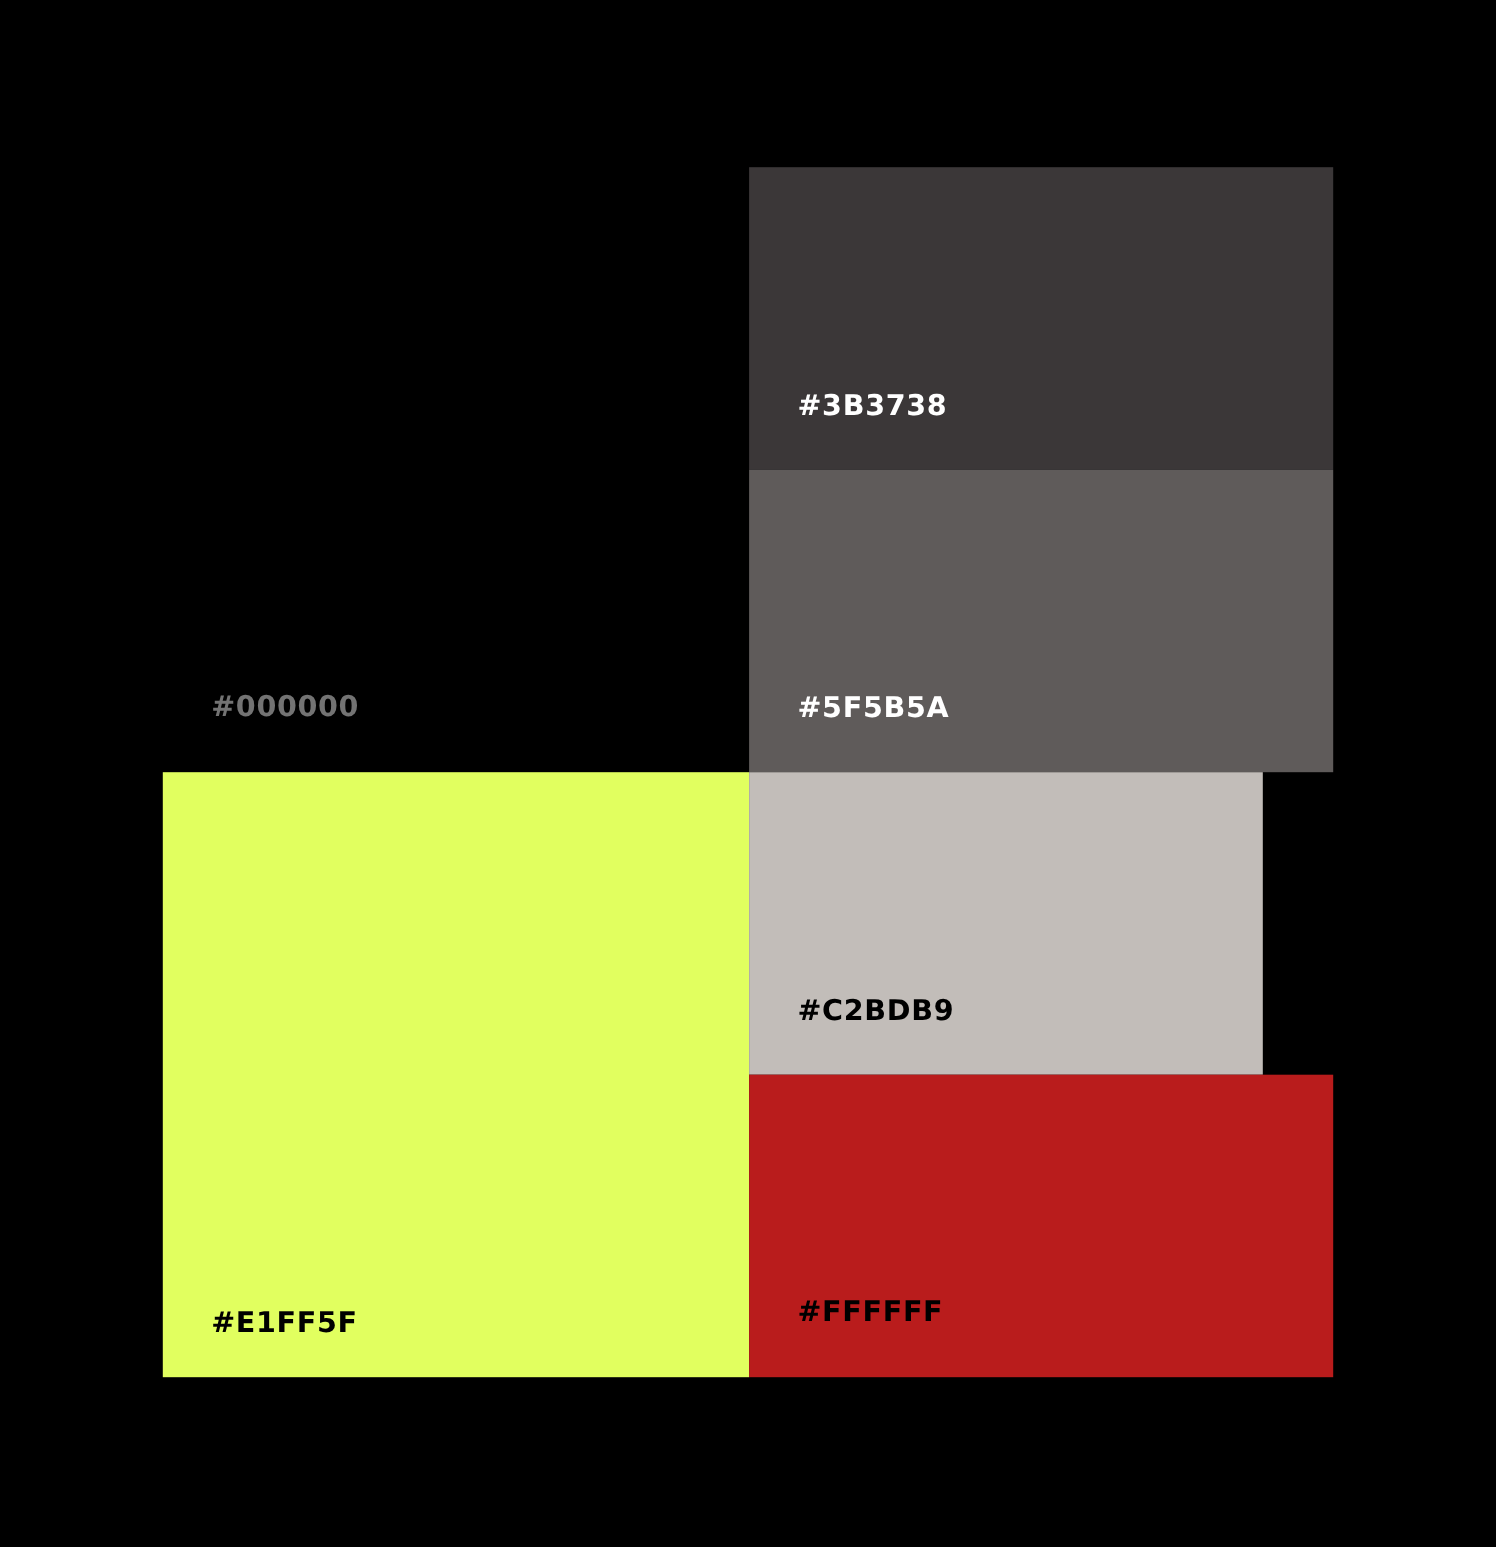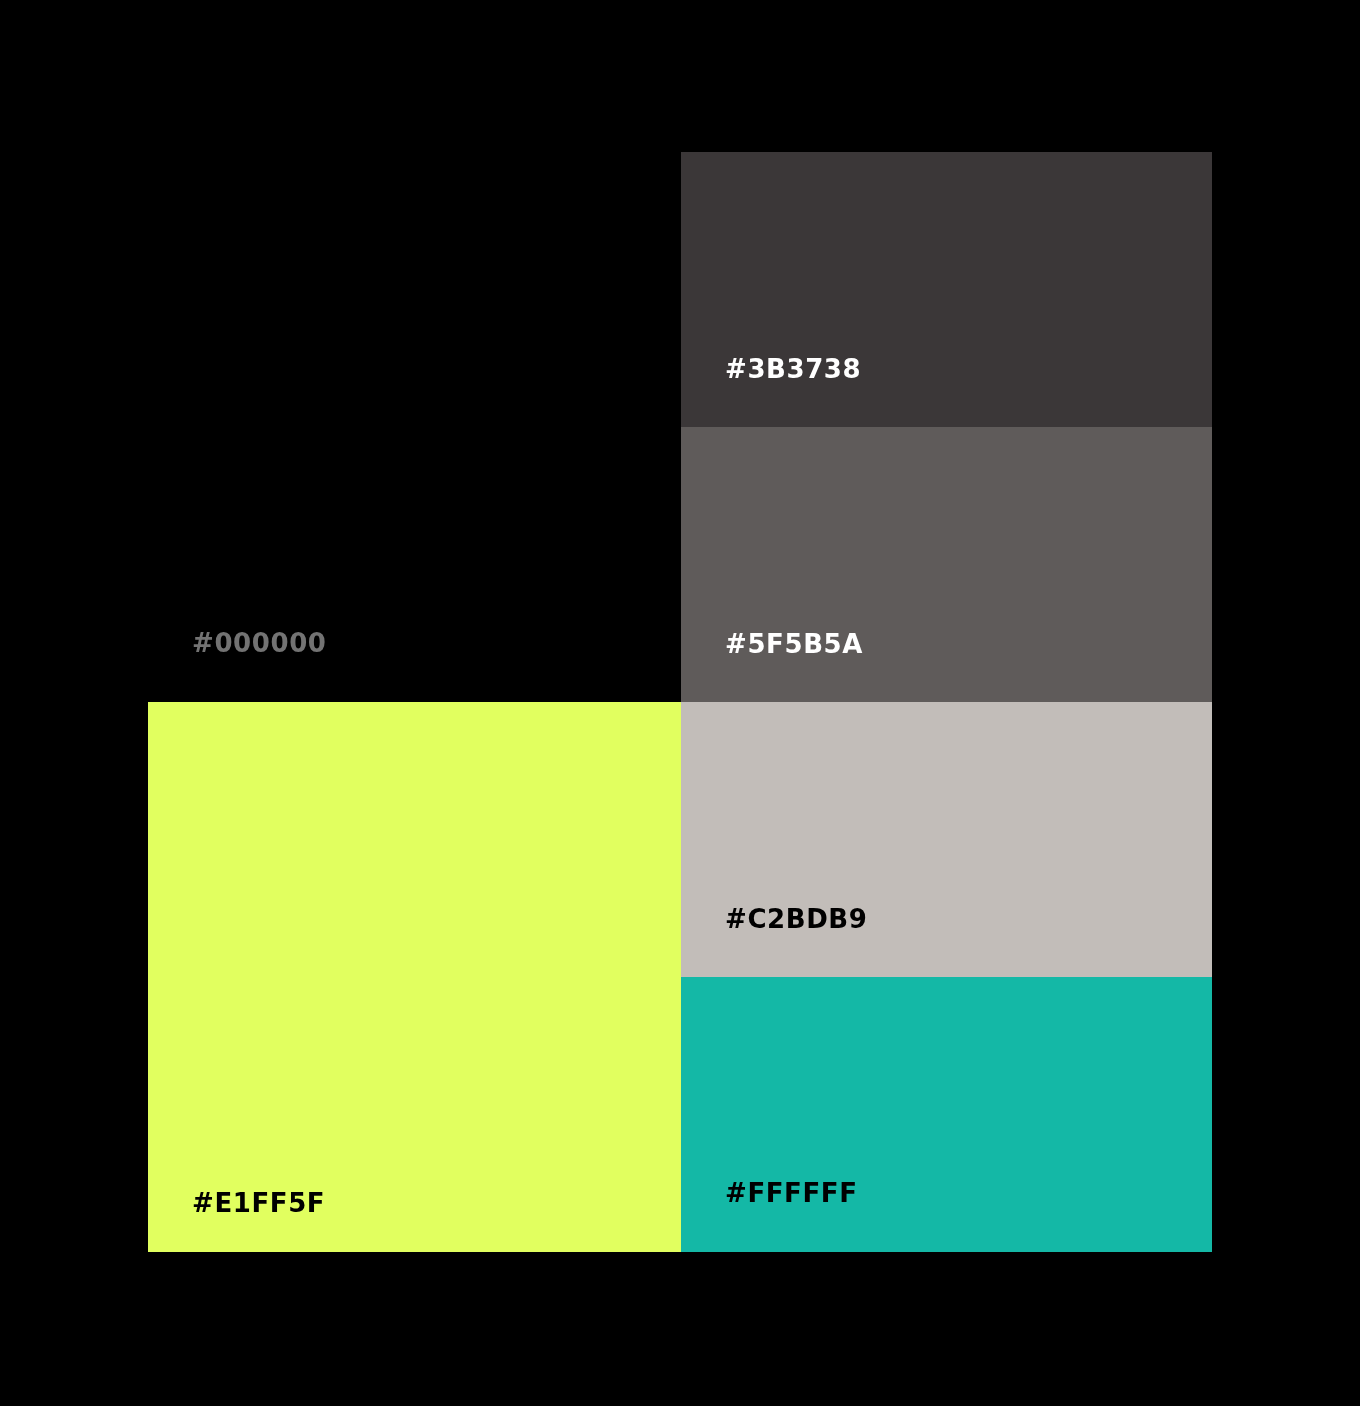--- a/index.html
+++ b/index.html
@@ -79,21 +79,21 @@
     width: 531px;
     height: 275px;
     background: #5F5B5A;
     padding-left: 44px;
   }
   #swatch-midgray .swatch-label { bottom: 45px; }
 
   #swatch-lightgray {
     left: 681px;
     top: 702px;
-    width: 531px;
+    width: 467px;
     height: 275px;
     background: #C2BDB9;
   }
   #swatch-lightgray .swatch-label { bottom: 45px; }
 
   #swatch-white {
     left: 681px;
     top: 977px;
     width: 531px;
     height: 275px;
@@ -119,17 +119,17 @@
   </div>
 
   <div class="swatch" id="swatch-midgray" style="background: rgb(95, 91, 90);">
     <span class="swatch-label label-light" style="color: rgb(255, 255, 255);">#5F5B5A</span>
   </div>
 
   <div class="swatch" id="swatch-lightgray" style="background: rgb(194, 189, 185);">
     <span class="swatch-label label-dark" style="color: rgb(0, 0, 0);">#C2BDB9</span>
   </div>
 
-  <div class="swatch" id="swatch-white" style="background: #14b8a6; padding-left: 15px;">
+  <div class="swatch" id="swatch-white" style="background: #b91c1c; padding-left: 15px;">
     <span class="swatch-label label-dark" style="color: rgb(0, 0, 0);">#FFFFFF</span>
   </div>
 
 </div>
 
 </body></html>

